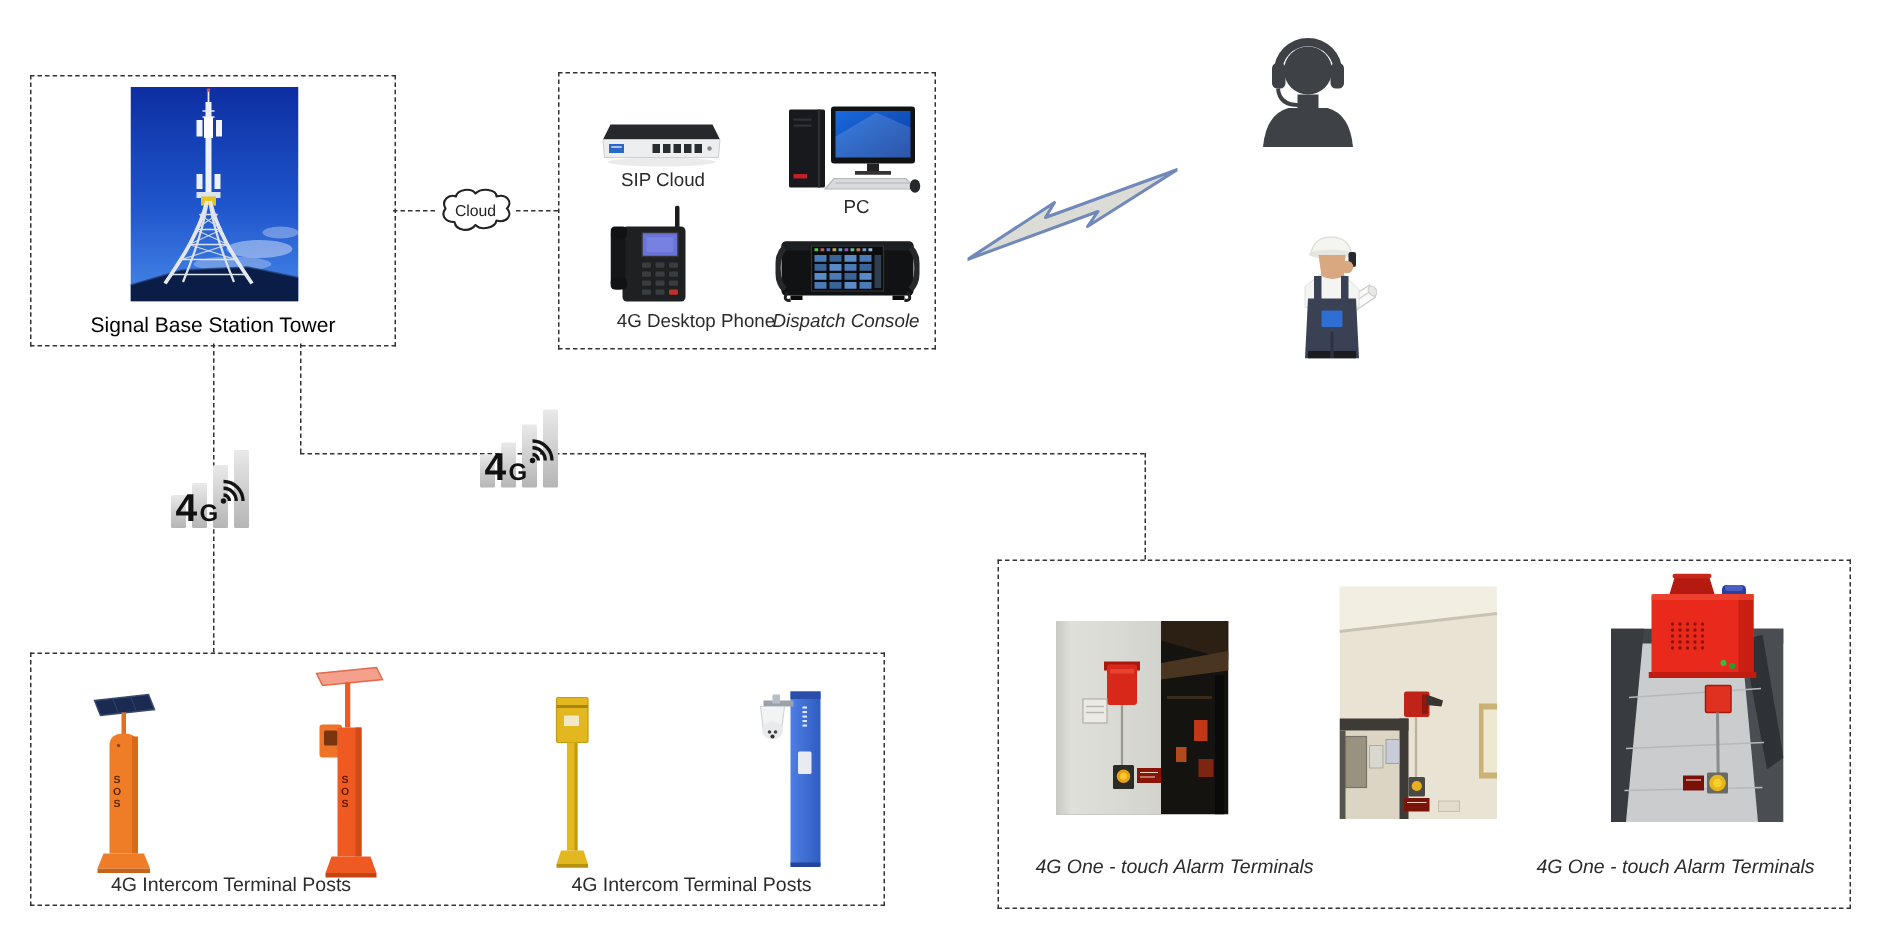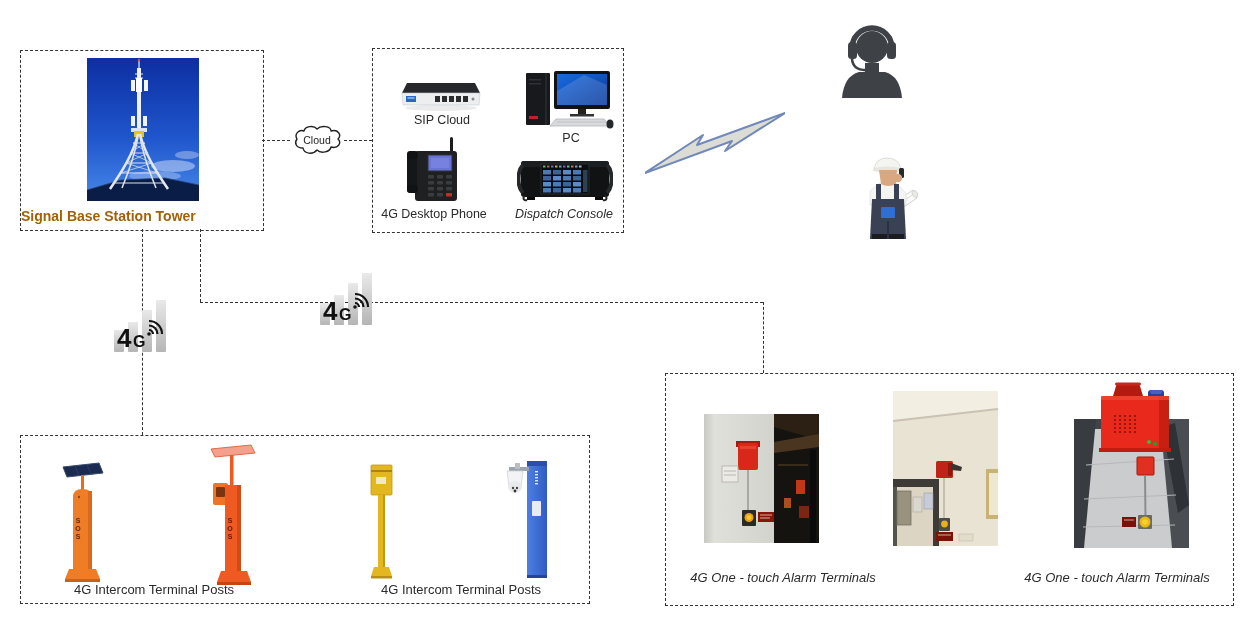--- a/index.html
+++ b/index.html
@@ -3,21 +3,21 @@
 <meta charset="utf-8">
 <style>
   html,body{margin:0;padding:0;background:#fff;}
   .canvas{position:relative;width:1254px;height:630px;background:#ffffff;
           font-family:"Liberation Sans",sans-serif;overflow:hidden;}
   .abs{position:absolute;}
   .dbox{position:absolute;border:1px dashed #333;background:transparent;}
   .hline{position:absolute;height:0;border-top:1px dashed #333;}
   .vline{position:absolute;width:0;border-left:1px dashed #333;}
   .lbl{position:absolute;font-size:12.5px;color:#2b2b2b;text-align:center;white-space:nowrap;}
-  .lbl-big{position:absolute;font-size:14px;font-weight:bold;color:#a16207;white-space:nowrap;}
+  .lbl-big{position:absolute;font-size:14px;font-weight:normal;color:#000000;text-align:center;white-space:nowrap;}
   svg{display:block;}
   svg text{font-family:"Liberation Sans",sans-serif;}
 </style>
 </head>
 <body>
 
 <div class="canvas">
 
   <div class="dbox" style="left:20px;top:50px;width:242px;height:179px;">
     <svg class="abs" style="left:66px;top:7px;" width="112" height="143" viewBox="0 0 112 143">
@@ -131,21 +131,21 @@
           <rect x="30" y="44" width="6" height="3.5" rx="0.8"></rect>
           <rect x="39" y="44" width="6" height="3.5" rx="0.8"></rect>
         <rect x="21" y="50" width="6" height="3.5" rx="0.8"></rect>
           <rect x="30" y="50" width="6" height="3.5" rx="0.8"></rect>
           <rect x="39" y="50" width="6" height="3.5" rx="0.8"></rect>
         <rect x="21" y="56" width="6" height="3.5" rx="0.8"></rect>
           <rect x="30" y="56" width="6" height="3.5" rx="0.8"></rect>
       </g>
       <rect x="39" y="56" width="6" height="3.5" rx="0.8" fill="#c03028"></rect>
     </svg>
-    <div class="lbl" style="left:1px;top:158px;width:120px;">4G Desktop Phone</div>
+    <div class="lbl" style="left:1px;top:158px;width:120px;padding-left:30px;">4G Desktop Phone</div>
 
     <svg class="abs" style="left:144px;top:104px;" width="96" height="50" viewBox="0 0 96 50">
       <rect x="4" y="8" width="88" height="36" rx="3" fill="#101214"></rect>
       <rect x="4" y="8" width="88" height="6" rx="3" fill="#1c1f22"></rect>
       <path d="M6,12 C0,18 0,34 6,40" fill="none" stroke="#26282c" stroke-width="4"></path>
       <path d="M90,12 C96,18 96,34 90,40" fill="none" stroke="#26282c" stroke-width="4"></path>
       <rect x="24" y="11" width="48" height="30" fill="#0a0c0e" stroke="#333" stroke-width="0.8"></rect>
       <g>
         <rect x="26" y="12.5" width="2.5" height="2" fill="#58c058"></rect>
           <rect x="30" y="12.5" width="2.5" height="2" fill="#c05858"></rect>

